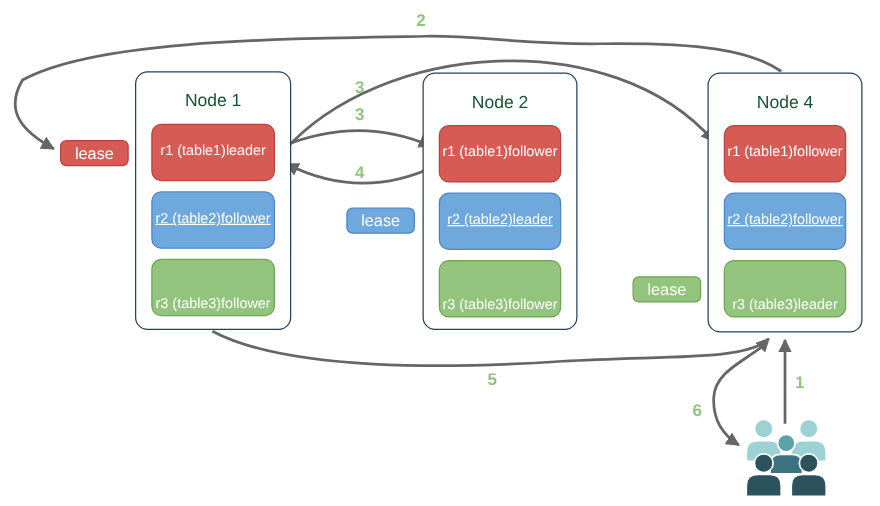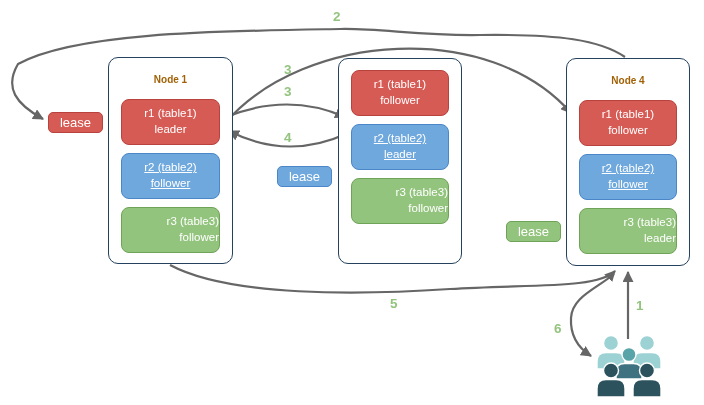--- a/index.html
+++ b/index.html
@@ -5,24 +5,24 @@
   html,body { margin:0; padding:0; background:#ffffff; }
   body { width:704px; height:405px; font-family:"Liberation Sans", sans-serif; }
   .stage { position:relative; width:704px; height:405px; background:#fff; overflow:hidden; }
 
   svg.arrow-layer { position:absolute; left:0; top:0; width:704px; height:405px; }
   .arrow { fill:none; stroke:var(--arrow,#666666); stroke-width:2.2; }
 
   .node { position:absolute; box-sizing:border-box; background:#fff;
           border:1.5px solid var(--node-border,#24415E); border-radius:10px;
           padding:11px 12px 0 12px; }
-  .node-title { text-align:center; font-weight:bold; font-size:10px; line-height:18px;
-                color:#a16207; margin:2px 0 10px 0; }
+  .node-title { text-align:center; font-weight:normal; font-size:14px; line-height:18px;
+                color:#14532d; margin:2px 0 10px 0; }
   .replica { height:46px; border-radius:8px; margin-bottom:8px; box-sizing:border-box;
-             display:flex; flex-direction:column; justify-content:center; align-items:center;
+             display:flex; flex-direction:row; justify-content:center; align-items:center;
              color:#fff; font-size:11.5px; line-height:1.35; text-align:center; }
   .replica.red   { background:var(--red-fill,#D75B55);  border:1.5px solid var(--red-border,#B8423E); }
   .replica.blue  { background:var(--blue-fill,#6FA8DC); border:1.5px solid var(--blue-border,#4A86C8);text-decoration:underline; }
   .replica.green { background:var(--green-fill,#93C47D);border:1.5px solid var(--green-border,#6FA357);align-items:flex-end; }
 
   .lease { position:absolute; width:55px; height:21px; box-sizing:border-box; border-radius:5px;
            color:#fff; font-size:13px; display:flex; align-items:center; justify-content:center; }
   .lease.red   { background:var(--red-fill,#D75B55);  border:1.5px solid var(--red-border,#B8423E); }
   .lease.blue  { background:var(--blue-fill,#6FA8DC); border:1.5px solid var(--blue-border,#4A86C8); }
   .lease.green { background:var(--green-fill,#93C47D);border:1.5px solid var(--green-border,#6FA357); }
@@ -66,20 +66,21 @@
       <span>r2 (table2)</span>
       <span>follower</span>
     </div>
     <div class="replica green">
       <span>r3 (table3)</span>
       <span>follower</span>
     </div>
   </div>
 
   <div class="node" style="left:338px; top:58px; width:124px; height:206px">
+    <div class="node-title">Node 2</div>
     <div class="replica red">
       <span>r1 (table1)</span>
       <span>follower</span>
     </div>
     <div class="replica blue">
       <span>r2 (table2)</span>
       <span>leader</span>
     </div>
     <div class="replica green">
       <span>r3 (table3)</span>

